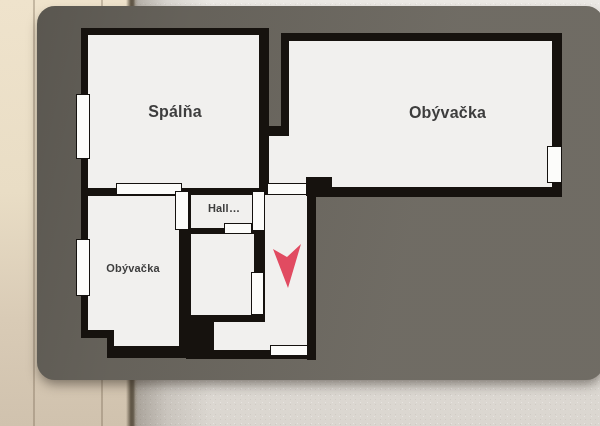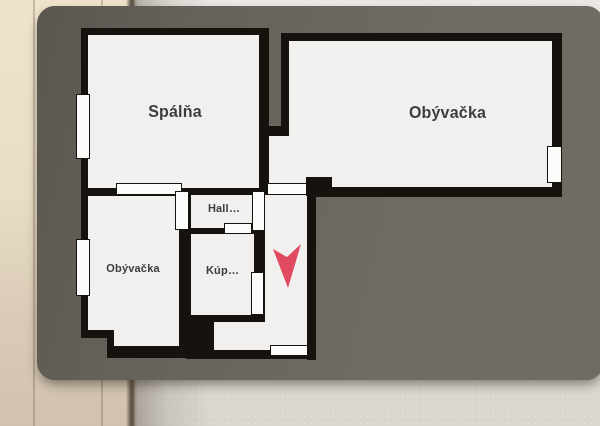--- a/index.html
+++ b/index.html
@@ -151,21 +151,20 @@
       <div class="opening door-hall-left"></div>
       <div class="opening door-hall-right"></div>
       <div class="opening door-hall-bottom"></div>
       <div class="opening door-bath-right"></div>
       <div class="opening door-bottom"></div>
 
       <div class="room-label lbl-spalna">Spálňa</div>
       <div class="room-label lbl-obyvacka">Obývačka</div>
       <div class="room-label lbl-kuchyna">Obývačka</div>
       <div class="room-label lbl-hall">Hall…</div>
-      <div class="room-label lbl-kup">Kúp…</div>
 
       <svg class="marker" width="34" height="48" viewBox="0 0 34 48">
         <polygon points="3,7 17,15 31,2 18,46" fill="#e14b61"></polygon>
       </svg>
 
     </div>
   </div>
 </div>
 
 </body></html>

